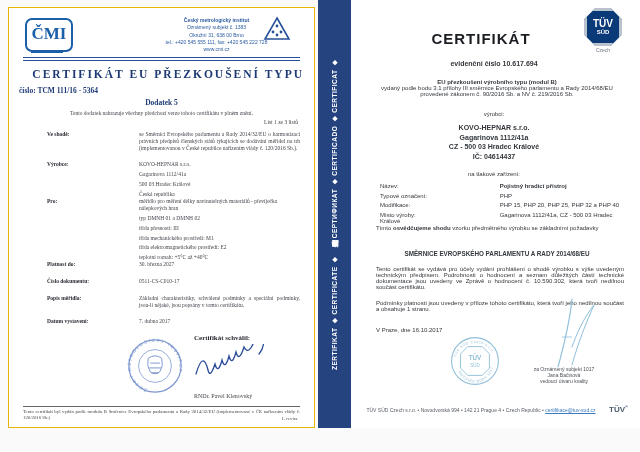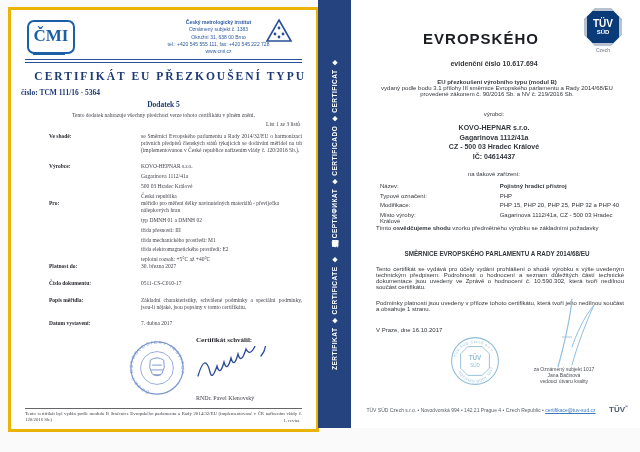--- a/index.html
+++ b/index.html
@@ -1,21 +1,21 @@
 <!DOCTYPE html>
 <html><head>
 <meta charset="utf-8">
 <style>
   html,body{margin:0;padding:0;}
   .canvas{position:relative;width:640px;height:452px;background:#fafafa;overflow:hidden;
           font-family:"Liberation Serif", serif;color:#3e3e46;}
 
   
   .ldoc{position:absolute;left:8px;top:7px;width:305px;height:419px;background:#ffffff;
-        border:3px solid #eab308;}
+        border:1px solid #eab308;}
   .ldoc *{line-height:1.25;}
   .cmi-logo{position:absolute;left:16px;top:10px;width:44px;height:30px;
             border:2px solid #1b5fa8;border-radius:7px;color:#1b5fa8;
             font-weight:bold;font-size:17px;text-align:center;line-height:28px;
             font-family:"Liberation Serif", serif;}
   .cmi-logo-bar{position:absolute;left:22px;top:42px;width:32px;height:3px;background:#1b5fa8;}
   .l-hdr{position:absolute;left:130px;top:9px;width:155px;text-align:center;
          font-size:5px;color:#2a5aa0;font-family:"Liberation Sans", sans-serif;}
   .l-hdr .b{font-weight:bold;}
   .l-hdr div{margin-bottom:1px;}
@@ -208,21 +208,21 @@
     </div>
 
     <div class="tuv-logo">
       <div class="tuv-oct">
         <span class="t1">TÜV</span>
         <span class="t2">SÜD</span>
       </div>
       <div class="tuv-caption">Czech</div>
     </div>
 
-    <div class="r-title">EVROPSKÉHO</div>
+    <div class="r-title">CERTIFIKÁT</div>
     <div class="r-evid">evidenční číslo 10.617.694</div>
 
     <div class="r-scheme">
       <div class="b">EU přezkoušení výrobního typu (modul B)</div>
       <div>vydaný podle bodu 3.1 přílohy III směrnice Evropského parlamentu a Rady 2014/68/EU provedené zákonem č. 90/2016 Sb. a NV č. 219/2016 Sb.</div>
     </div>
 
     <div class="r-vyrobci">výrobci:</div>
 
     <div class="r-mfg">

